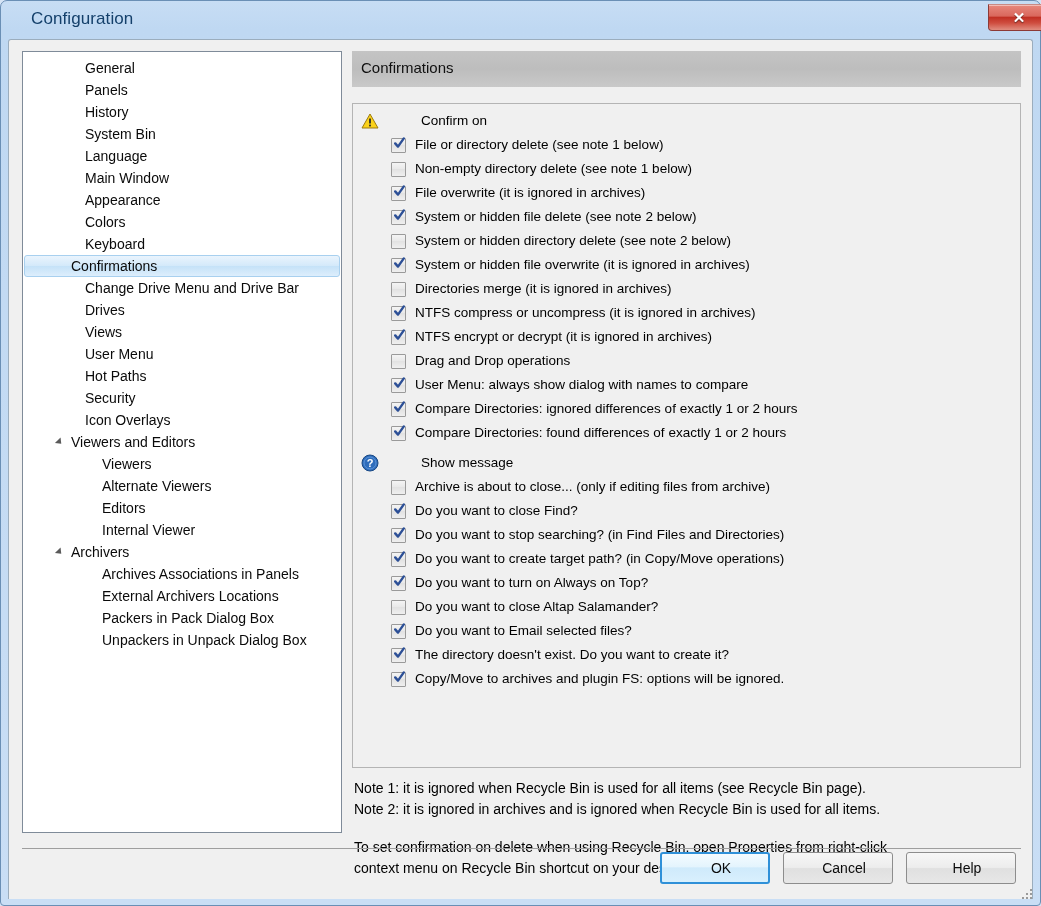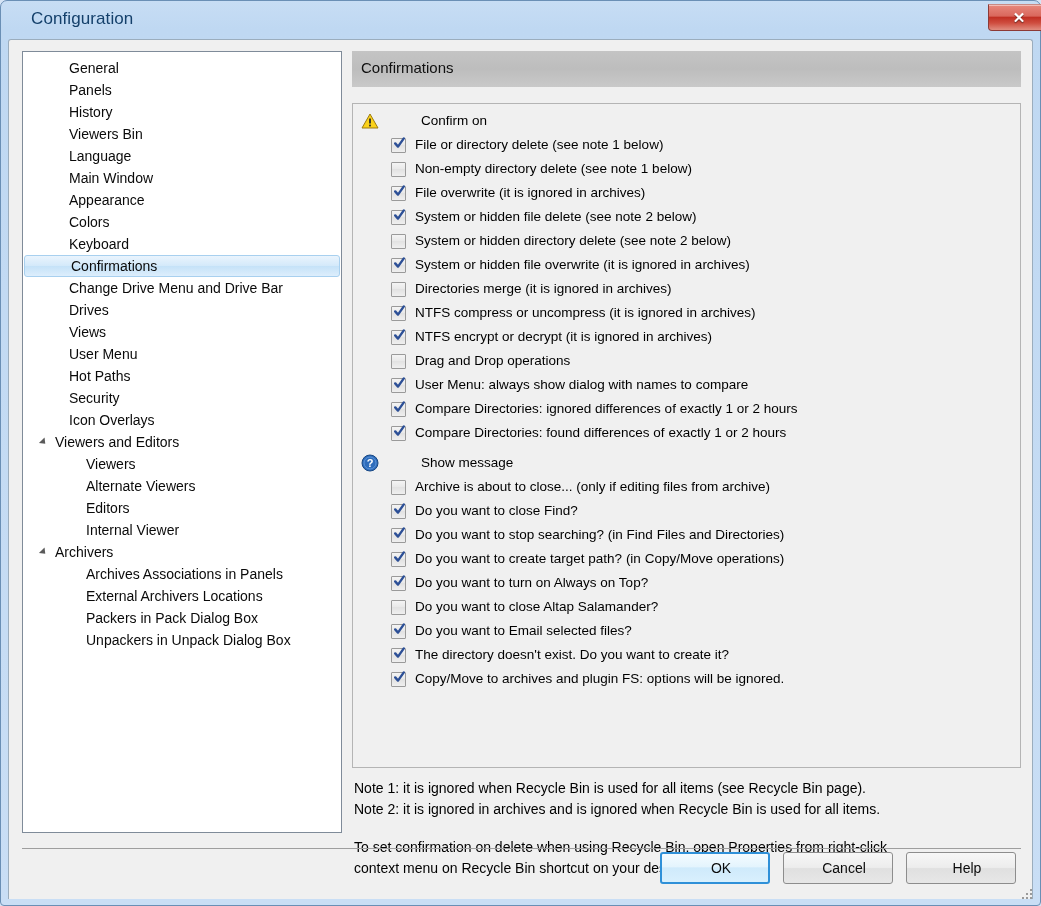--- a/index.html
+++ b/index.html
@@ -102,20 +102,21 @@
   }
   .tree-item {
     position: relative;
     height: 22px;
     line-height: 22px;
     font-size: 14px;
     color: #0a0a0a;
     white-space: nowrap;
     cursor: default;
     box-sizing: border-box;
+    margin-left: 16px;
   }
   .tree-item .label {
     position: absolute;
     top: 0;
     white-space: nowrap;
   }
   .lvl0 .label { left: 46px; }
   .lvl0.has-arrow .label { left: 32px; }
   .lvl1 .label { left: 63px; text-align: center; }
 
@@ -321,21 +322,21 @@
           <div class="tree-item lvl0">
             <span class="label">General</span>
           </div>
           <div class="tree-item lvl0">
             <span class="label">Panels</span>
           </div>
           <div class="tree-item lvl0">
             <span class="label">History</span>
           </div>
           <div class="tree-item lvl0">
-            <span class="label">Viewers Bin</span>
+            <span class="label">System Bin</span>
           </div>
           <div class="tree-item lvl0">
             <span class="label">Language</span>
           </div>
           <div class="tree-item lvl0">
             <span class="label">Main Window</span>
           </div>
           <div class="tree-item lvl0">
             <span class="label">Appearance</span>
           </div>

